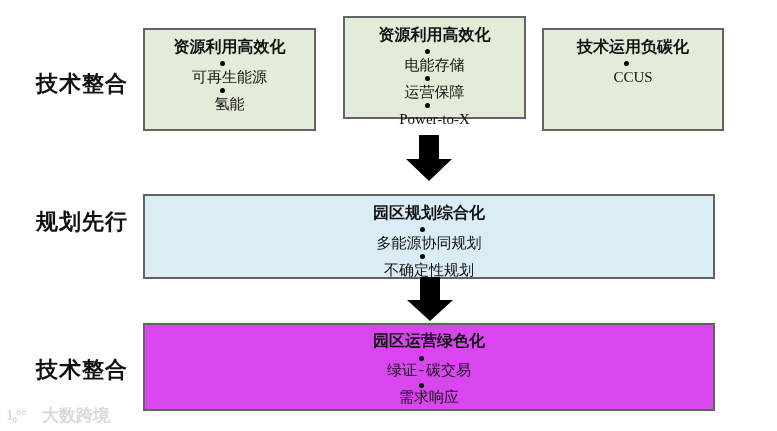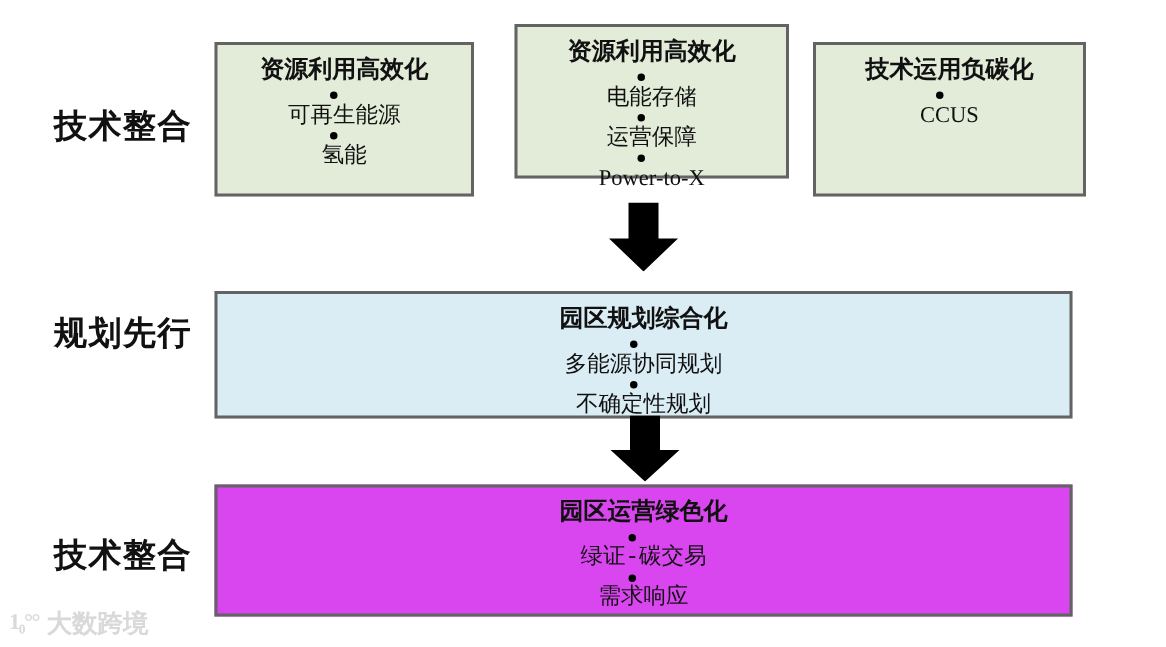--- a/index.html
+++ b/index.html
@@ -60,21 +60,21 @@
     background: #000000;
     margin-right: 14px;
   }
   .arrow { position: absolute; line-height: 0; }
   .watermark {
     position: absolute;
     left: 6px;
     bottom: 4px;
     display: flex;
     align-items: center;
-    gap: 5px;
+    gap: 16px;
     color: #d9d9d9;
     font-weight: bold;
     font-size: 17px;
     user-select: none;
     white-space: nowrap;
   }
   .wm-logo { font-size: 15px; letter-spacing: -1px; }
 </style>
 </head>
 <body>

